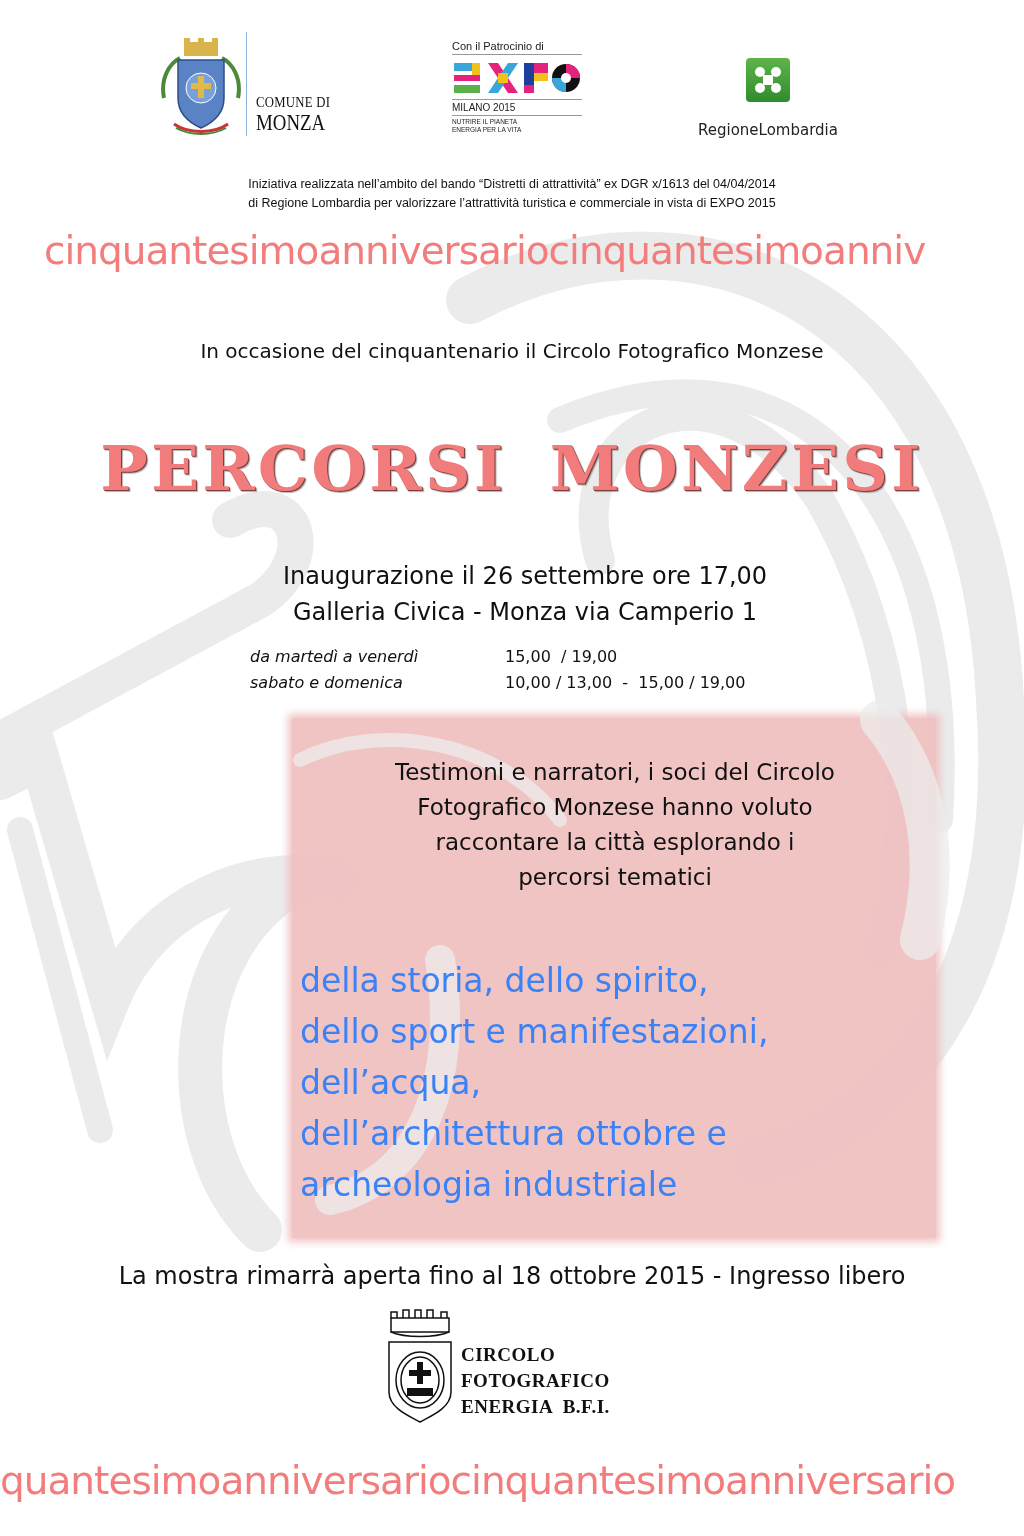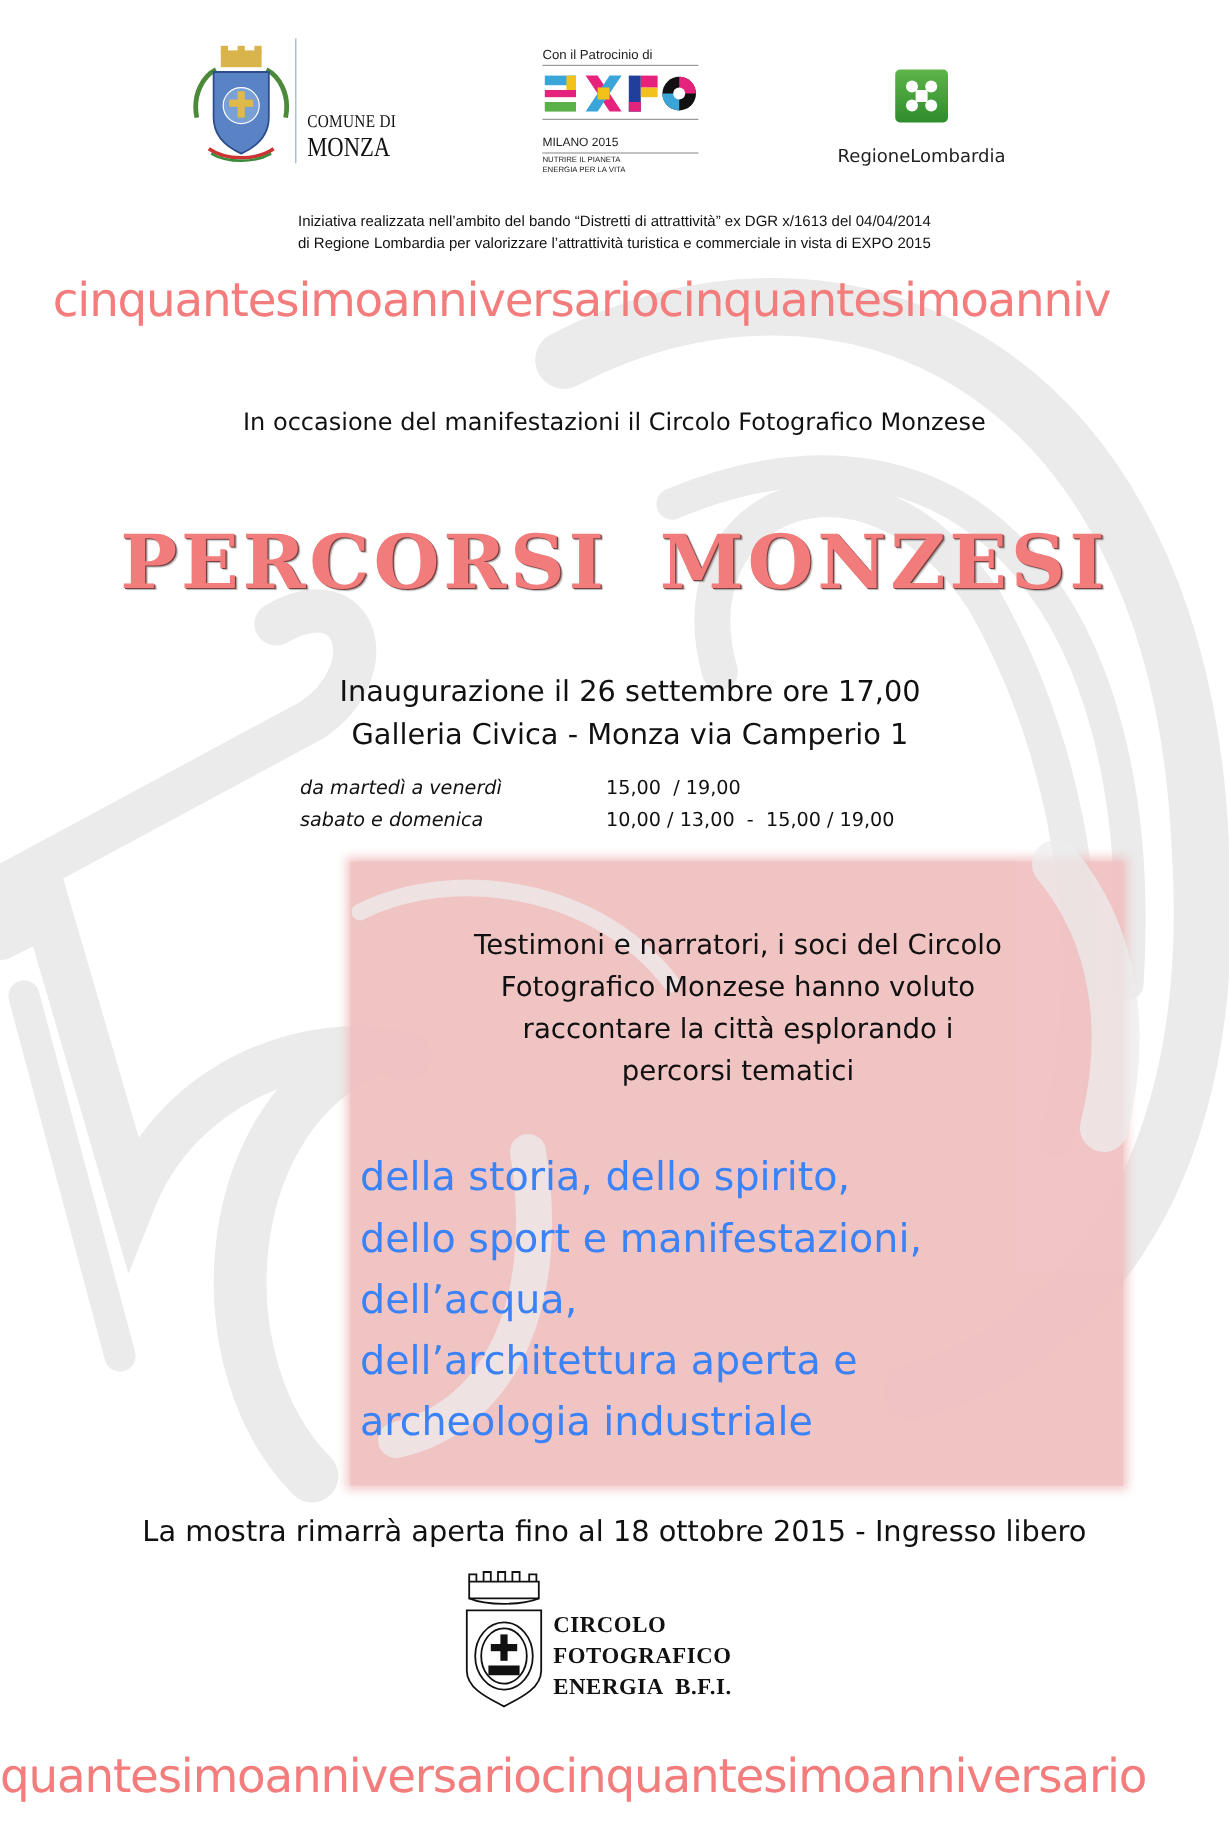--- a/index.html
+++ b/index.html
@@ -23,21 +23,21 @@
     .logo-monza { left: 160px; top: 30px; width: 200px; height: 110px; }
     .logo-monza .crest { position: absolute; left: 0; top: 8px; width: 82px; height: 100px; }
     .logo-monza .vline { position: absolute; left: 86px; top: 2px; width: 1px; height: 104px; background: #8db3d6; }
     .logo-monza .t1 { position: absolute; left: 96px; top: 64px; font-family: "Liberation Serif", serif; font-size: 15px; letter-spacing: 0.3px; color: #111; transform: scaleX(0.85); transform-origin: left; }
     .logo-monza .t2 { position: absolute; left: 96px; top: 80px; font-family: "Liberation Serif", serif; font-size: 23px; color: #111; transform: scaleX(0.82); transform-origin: left; }
 
     .logo-expo { left: 452px; top: 40px; width: 132px; height: 110px; }
     .logo-expo .patr { font-family: "Liberation Sans", sans-serif; font-size: 11px; color: #222; }
     .logo-expo .rule { height: 1px; background: #999; margin: 2px 0; width: 130px; }
     .logo-expo svg { display: block; margin: 4px 0 2px 0; }
-    .logo-expo .mil { font-family: "Liberation Sans", sans-serif; font-size: 10px; color: #222; margin-top: 14px; }
+    .logo-expo .mil { font-family: "Liberation Sans", sans-serif; font-size: 10px; color: #222; margin-top: 2px; }
     .logo-expo .sub { font-family: "Liberation Sans", sans-serif; font-size: 6.5px; line-height: 8px; color: #222; }
 
     .logo-lomb { left: 668px; top: 58px; width: 200px; height: 80px; }
     .logo-lomb .sq { position: absolute; left: 78px; top: 0; width: 44px; height: 44px; border-radius: 4px;
       background: linear-gradient(#5fb44a, #2f8c2c); }
     .logo-lomb .txt { position: absolute; left: 0; top: 52px; width: 200px; text-align: center; font-family: "DejaVu Sans", sans-serif; font-size: 15px; color: #222; margin-top: 11px; }
 
     .initiative { left: 100px; top: 175px; width: 824px; text-align: center; font-family: "Liberation Sans", sans-serif; font-size: 12.5px; line-height: 19px; color: #111; }
 
     .band { left: 0; width: 1024px; white-space: nowrap; overflow: hidden; font-family: "DejaVu Sans", sans-serif; font-size: 39px; color: #f37d7d; letter-spacing: -1px; }
@@ -47,21 +47,21 @@
     .intro { left: 80px; top: 336px; width: 864px; text-align: center; font-family: "DejaVu Sans", sans-serif; font-size: 20px; line-height: 30px; color: #111; }
 
     .title { left: 0; top: 432px; width: 1024px; text-align: center; font-family: "DejaVu Serif", serif; font-size: 62px; font-weight: bold; color: #f27b7b; letter-spacing: 3px; word-spacing: 18px;
       text-shadow: 1px 1px 0 #7a4040, 2px 2px 1px rgba(0,0,0,0.3); transform: scaleX(1.02); }
 
     .inaug { left: 200px; top: 558px; width: 650px; text-align: center; font-family: "DejaVu Sans", sans-serif; font-size: 24px; line-height: 36px; color: #111; }
     .hours { left: 250px; top: 644px; width: 600px; font-family: "DejaVu Sans", sans-serif; font-size: 16px; line-height: 26px; color: #111; }
     .hours .row { display: flex; }
     .hours .day { width: 255px; font-style: italic; }
 
-    .testi { left: 300px; top: 755px; width: 630px; text-align: center; font-family: "DejaVu Sans", sans-serif; font-size: 23px; line-height: 35px; color: #111; margin-top: 16px; }
+    .testi { left: 300px; top: 755px; width: 630px; text-align: center; font-family: "DejaVu Sans", sans-serif; font-size: 23px; line-height: 35px; color: #111; }
     .themes { left: 300px; top: 955px; width: 630px; text-align: left; font-family: "DejaVu Sans", sans-serif; font-size: 33px; line-height: 51px; color: #3b82f6; }
 
     .closing { left: 0; top: 1262px; width: 1024px; text-align: center; font-family: "DejaVu Sans", sans-serif; font-size: 24px; color: #111; }
 
     .logo-cfm { left: 385px; top: 1308px; width: 260px; height: 120px; }
     .logo-cfm svg { position: absolute; left: 0; top: 0; }
     .logo-cfm .lines { position: absolute; left: 76px; top: 34px; font-family: "Liberation Serif", serif; font-weight: bold; font-size: 19px; line-height: 26px; color: #111; letter-spacing: 0.5px; }
   </style>
 </head>
 <body>
@@ -157,21 +157,21 @@
 </div>
 
 <div class="layer initiative">
   <div>Iniziativa realizzata nell’ambito del bando “Distretti di attrattività” ex DGR x/1613 del 04/04/2014</div>
   <div>di Regione Lombardia per valorizzare l’attrattività turistica e commerciale in vista di EXPO 2015</div>
 </div>
 
 <div class="layer band band-top">cinquantesimoanniversariocinquantesimoanniv</div>
 
 <div class="layer intro">
-  <div>In occasione del manifestazioni il Circolo Fotografico Monzese</div>
+  <div>In occasione del cinquantenario il Circolo Fotografico Monzese</div>
 </div>
 
 <div class="layer title">PERCORSI MONZESI</div>
 
 <div class="layer inaug">
   <div>Inaugurazione il 26 settembre ore 17,00</div>
   <div>Galleria Civica - Monza via Camperio 1</div>
 </div>
 
 <div class="layer hours">
@@ -189,21 +189,21 @@
   <div>Testimoni e narratori, i soci del Circolo</div>
   <div>Fotografico Monzese hanno voluto</div>
   <div>raccontare la città esplorando i</div>
   <div>percorsi tematici</div>
 </div>
 
 <div class="layer themes">
   <div>della storia, dello spirito,</div>
   <div>dello sport e manifestazioni,</div>
   <div>dell’acqua,</div>
-  <div>dell’architettura aperta e</div>
+  <div>dell’architettura ottobre e</div>
   <div>archeologia industriale</div>
 </div>
 
 <div class="layer closing">La mostra rimarrà aperta fino al 18 ottobre 2015 - Ingresso libero</div>
 
 <div class="layer logo-cfm">
   <svg width="70" height="118" viewBox="0 0 70 118">
     <g fill="none" stroke="#111" stroke-width="1.5">
       <path d="M6 10 H64 V24 H6 Z"></path>
       <path d="M6 10 V4 H12 V10 M18 10 V2 H24 V10 M30 10 V2 H36 V10 M42 10 V2 H48 V10 M56 10 V4 H62 V10"></path>

